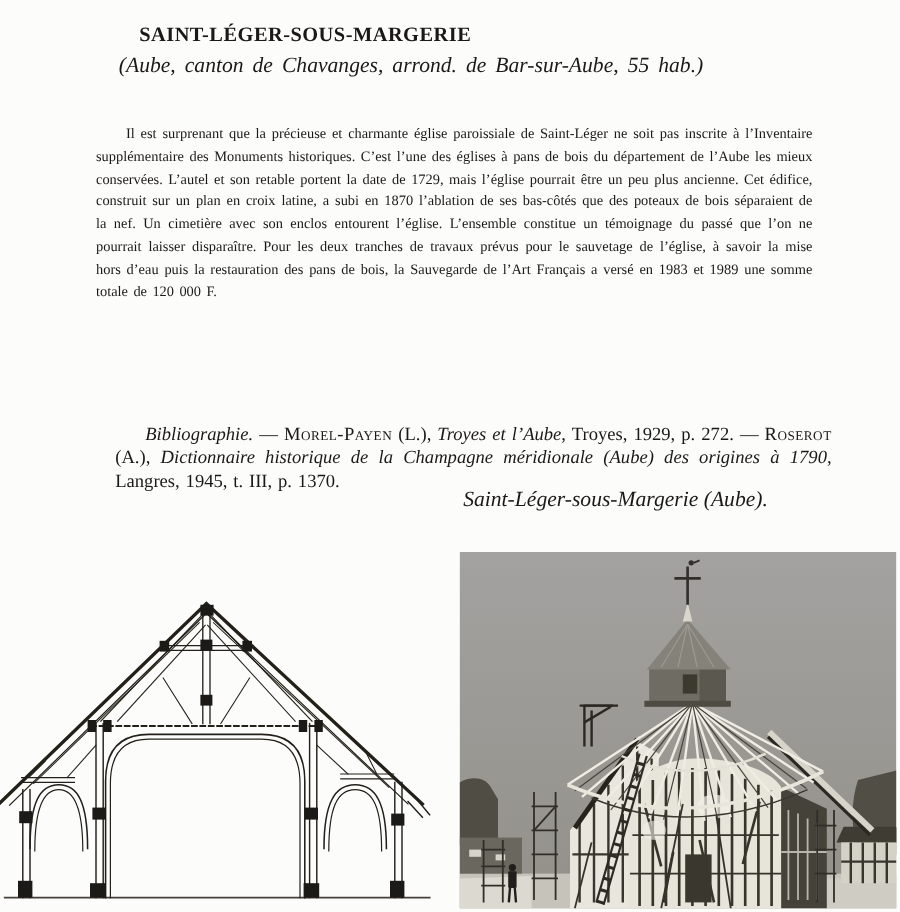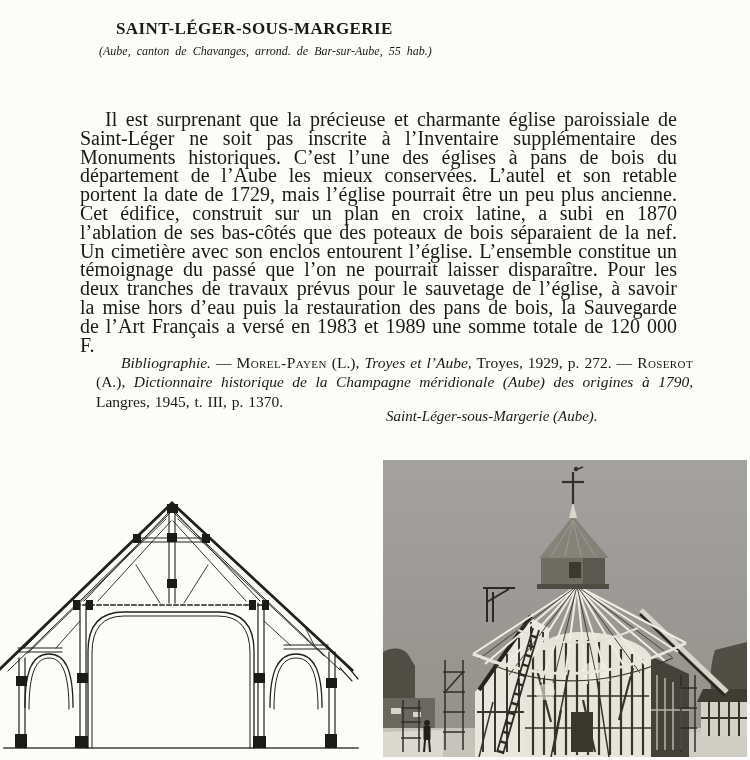--- a/index.html
+++ b/index.html
@@ -7,37 +7,37 @@
     width:750px; height:760px; position:relative; overflow:hidden;
     background:#fcfcfa; color:#1b1915;
     font-family:"Liberation Serif", serif;
   }
   .page-title {
     position:absolute; left:116px; top:8px;
     font-size:17px; font-weight:bold; letter-spacing:0.4px; white-space:nowrap;
   }
   .page-subtitle {
     position:absolute; left:99px; top:44px;
-    font-style:italic; font-size:12px; word-spacing:3px; white-space:nowrap;
+    font-style:italic; font-size:18px; word-spacing:3px; white-space:nowrap;
   }
   .body-text {
     position:absolute; left:80px; top:90px; width:597px;
-    font-size:20px; line-height:18.8px; text-align:justify;
+    font-size:12px; line-height:18.8px; text-align:justify;
     text-indent:25px; word-spacing:1.5px;
   }
   .biblio {
     position:absolute; left:80px; top:337px; width:597px;
     font-size:15.5px; line-height:19.6px; text-align:justify;
     text-indent:25px; word-spacing:1px;margin-left:16px;
   }
   .it { font-style:italic; }
   .sc { font-variant:small-caps; letter-spacing:0.4px; }
   .fig-caption {
     position:absolute; left:386px; top:408px;
-    font-style:italic; font-size:15px; line-height:17.5px;
+    font-style:italic; font-size:18px; line-height:17.5px;
   }
   .fig-drawing {
     position:absolute; left:0; top:455px; width:362px; height:300px;
   }
   .fig-photo {
     position:absolute; left:383px; top:460px; width:364px; height:297px;
   }
   svg { display:block; }
 </style>
 </head>

